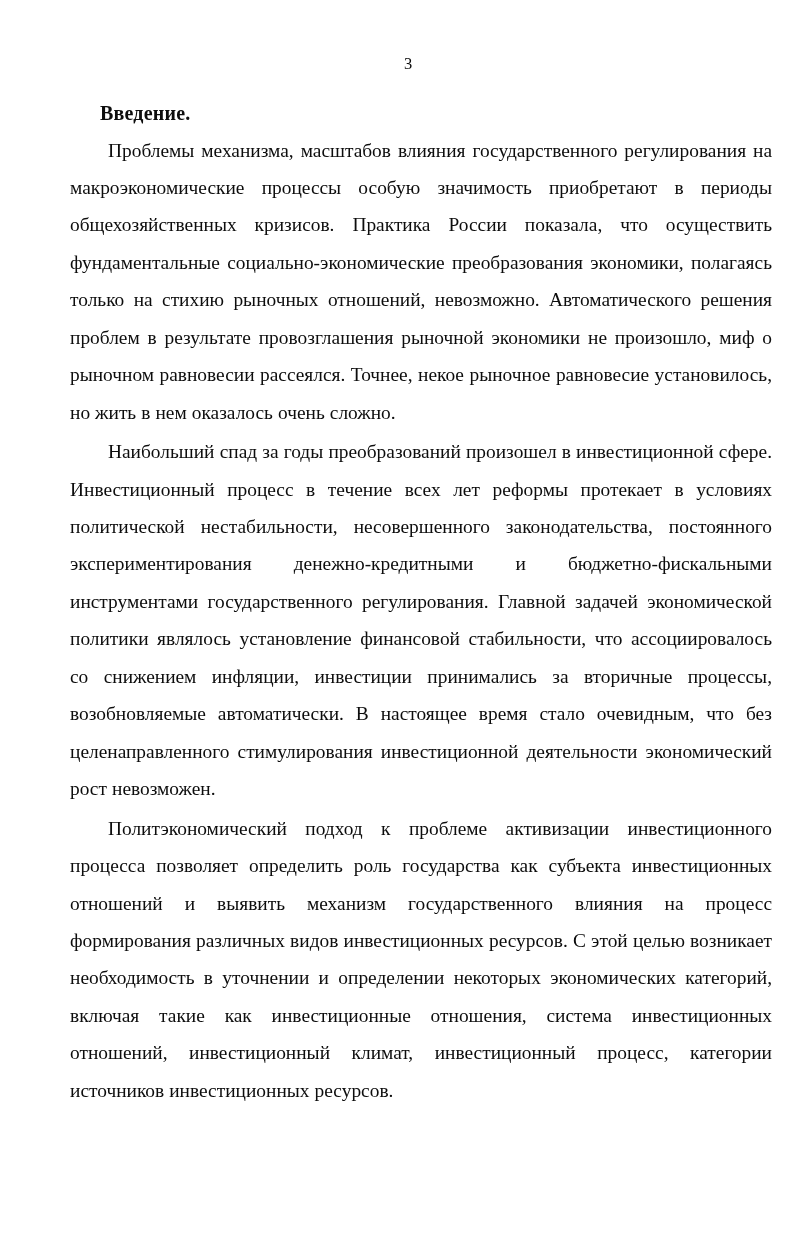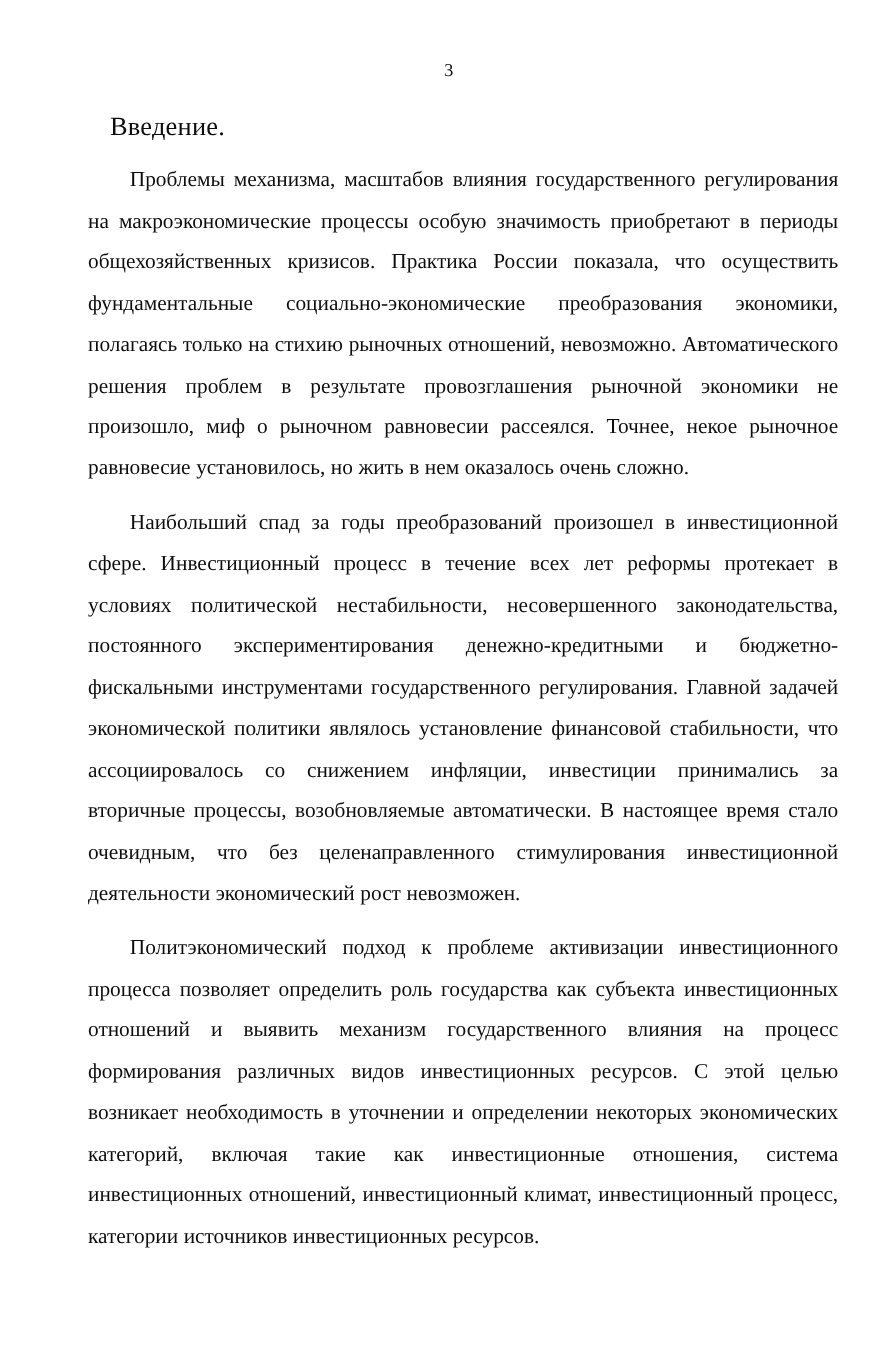--- a/index.html
+++ b/index.html
@@ -30,29 +30,29 @@
     line-height: 1;
     margin: 0 0 0 -20px;
     padding-top: 8px;
     letter-spacing: 0;
   }
   .content {
     margin-top: 26px;
     width: 706px;
   }
   .doc-heading {
-    font-size: 24px;
-    font-weight: normal;
+    font-size: 20px;
+    font-weight: bold;
     margin: 0 0 4px 0;
     padding-left: 32px;
     line-height: 1.45;
     letter-spacing: 0.2px;
   }
   p.para {
-    margin: 12px;
+    margin: 2px;
     font-size: 19.4px;
     line-height: 1.93;
     text-align: justify;
     text-indent: 38px;
     text-justify: inter-word;
     word-spacing: 0.2px;
     hyphens: manual;
   }
   p.para:last-child {
     text-align: justify;

